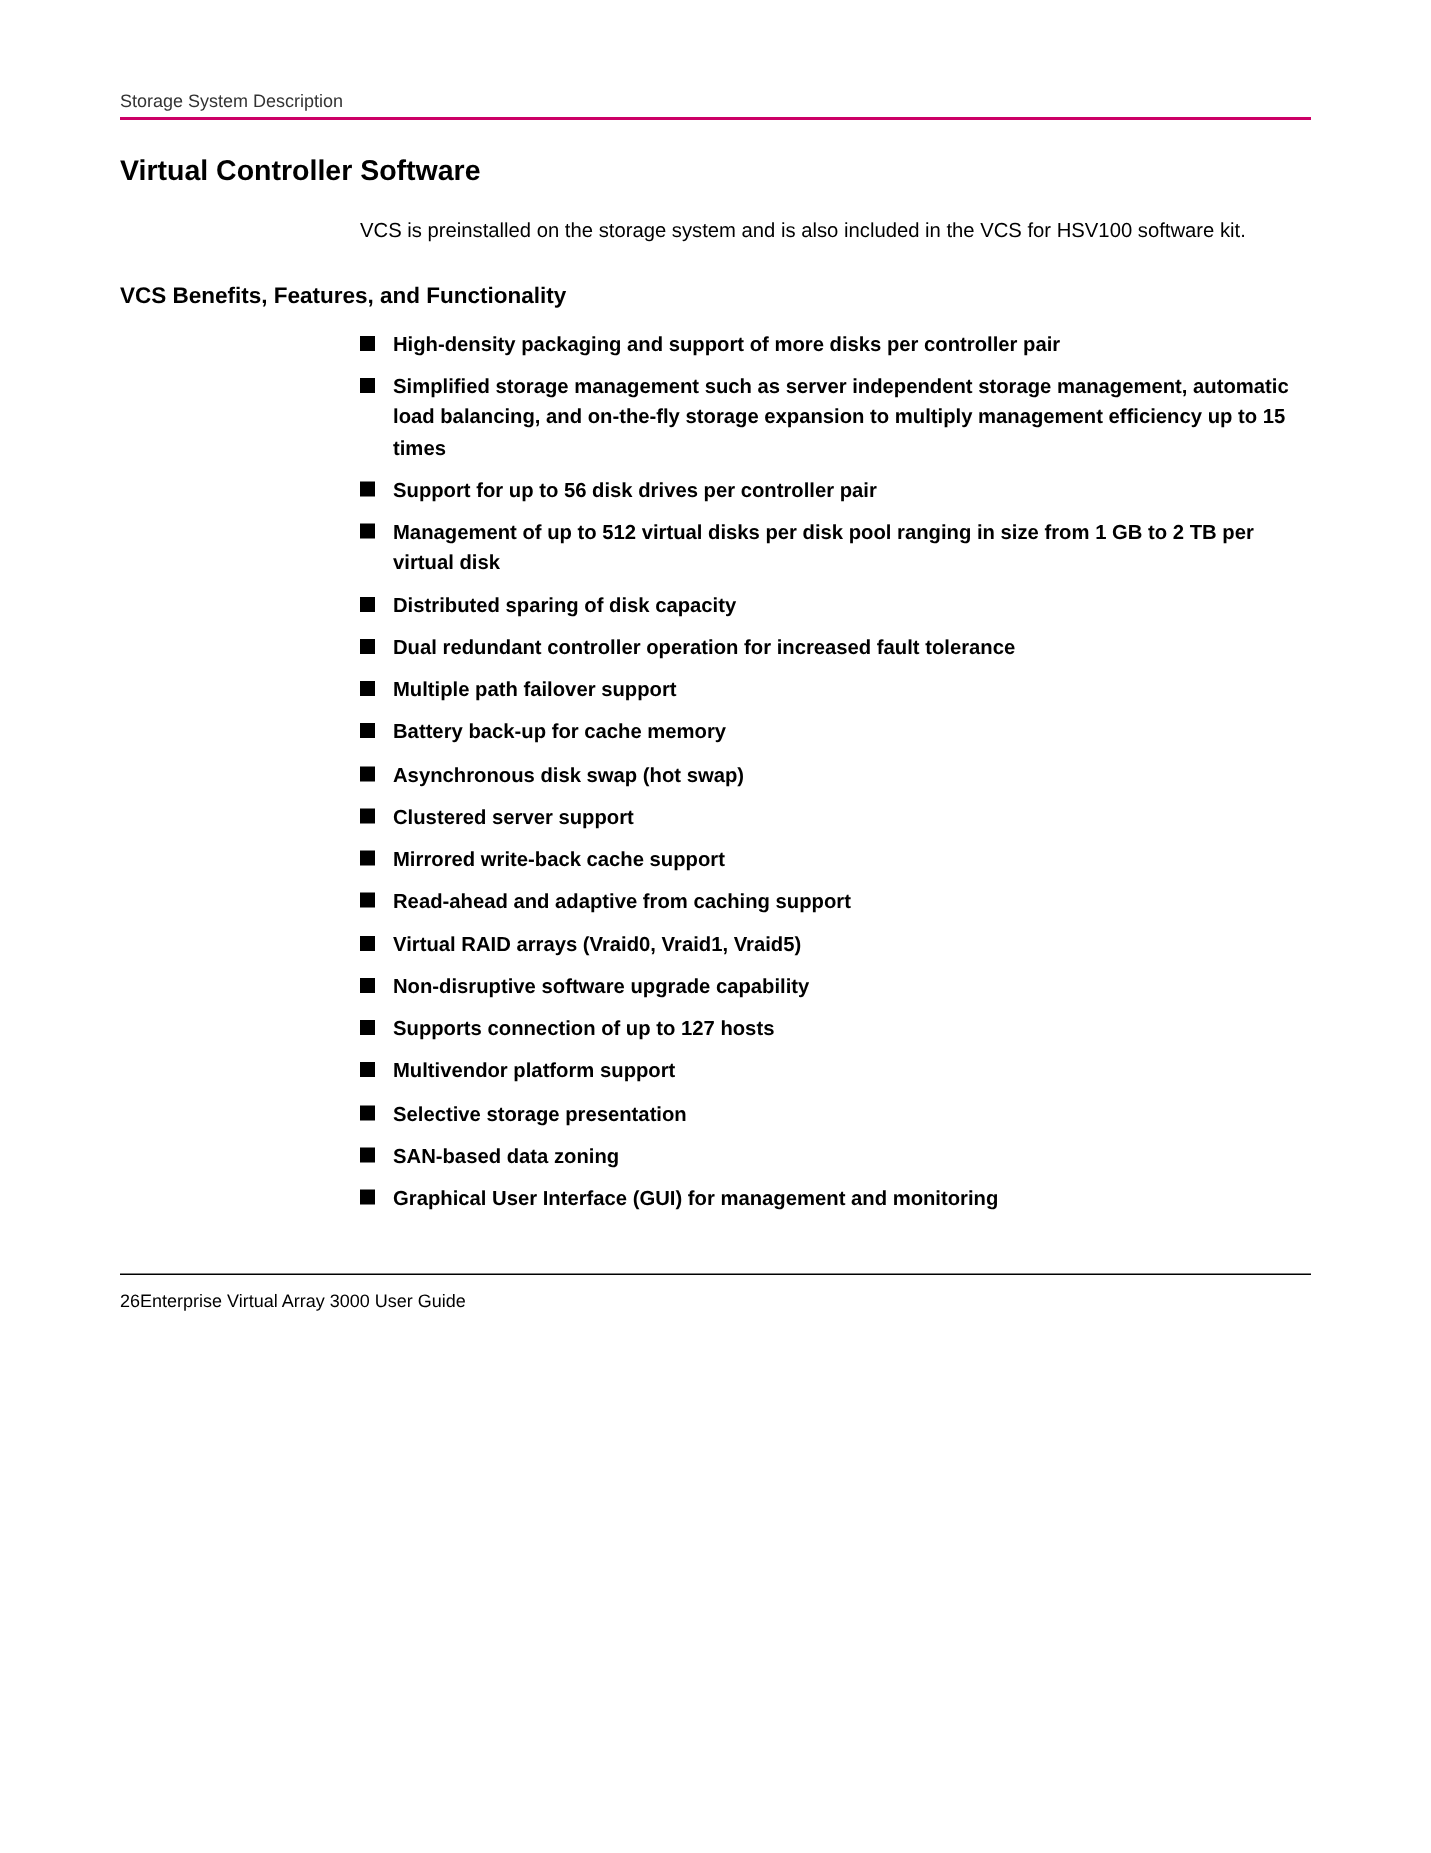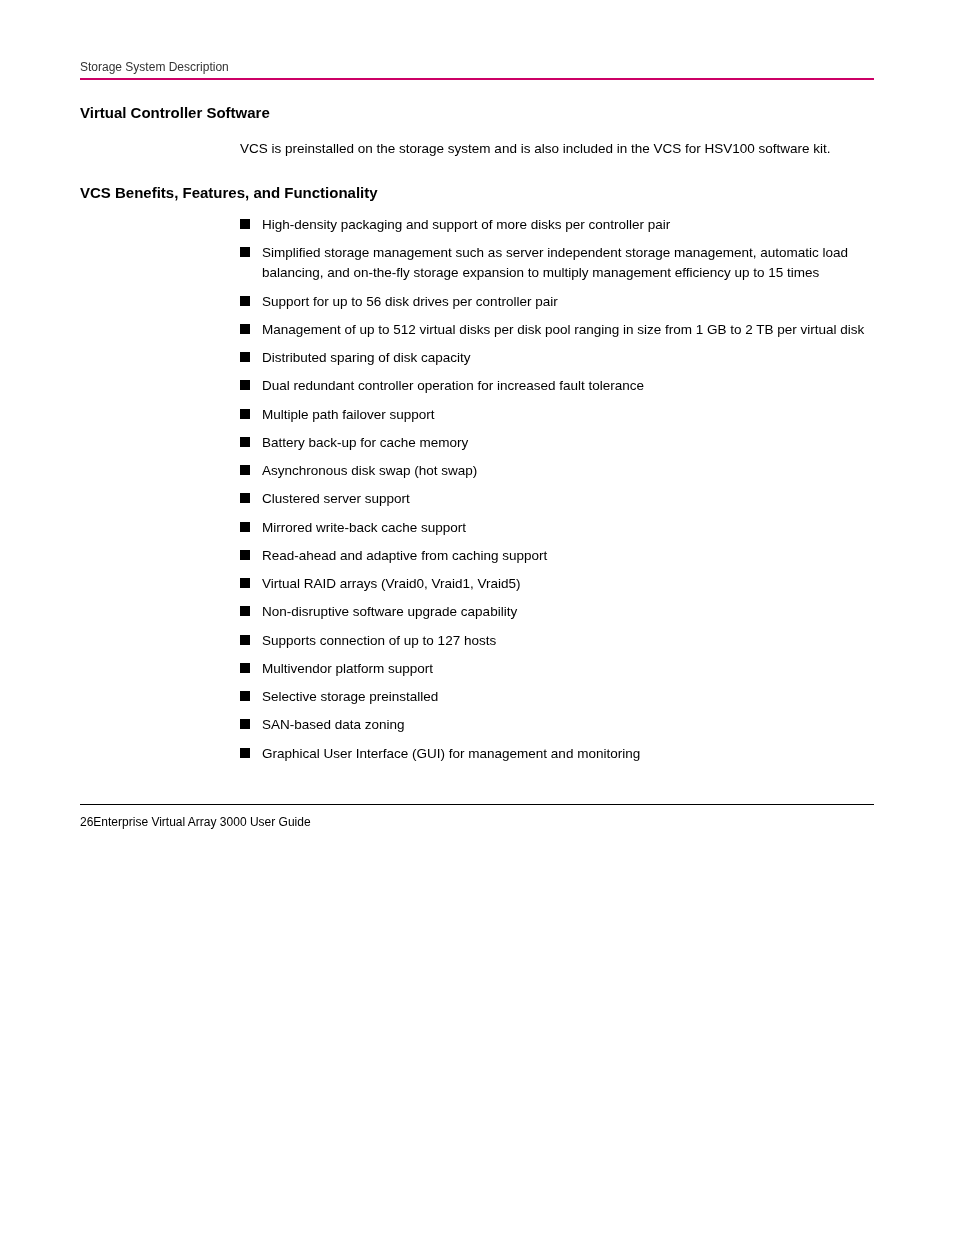--- a/index.html
+++ b/index.html
@@ -35,21 +35,21 @@
       margin-bottom: 4px;
     }
 
     .header-rule {
       border: none;
       border-top: 2px solid #cc0066;
       margin-bottom: 24px;
     }
 
     .section-title {
-      font-size: 15px;
+      font-size: 19px;
       font-weight: bold;
       color: #000000;
       margin-bottom: 18px;
     }
 
     .content-area {
       padding-left: 160px;
     }
 
     .intro-paragraph {
@@ -66,20 +66,21 @@
       margin-top: 24px;
       margin-bottom: 14px;
       padding-left: 160px;
       margin-left: -160px;
     }
 
     .bullet-list {
       list-style: none;
       padding: 0;
       margin: 0;
+      font-weight: bold;
     }
 
     .bullet-list li {
       display: flex;
       align-items: flex-start;
       margin-bottom: 8px;
       font-size: 13.5px;
       line-height: 1.5;
       color: #000000;
     }
@@ -196,21 +197,21 @@
         <li>
           <span class="bullet-square"></span>
           <span>Supports connection of up to 127 hosts</span>
         </li>
         <li>
           <span class="bullet-square"></span>
           <span>Multivendor platform support</span>
         </li>
         <li>
           <span class="bullet-square"></span>
-          <span>Selective storage preinstalled</span>
+          <span>Selective storage presentation</span>
         </li>
         <li>
           <span class="bullet-square"></span>
           <span>SAN-based data zoning</span>
         </li>
         <li>
           <span class="bullet-square"></span>
           <span>Graphical User Interface (GUI) for management and monitoring</span>
         </li>
       </ul>

